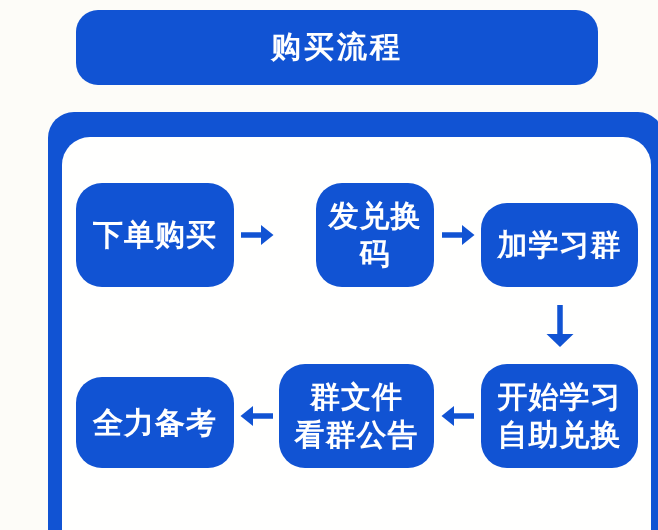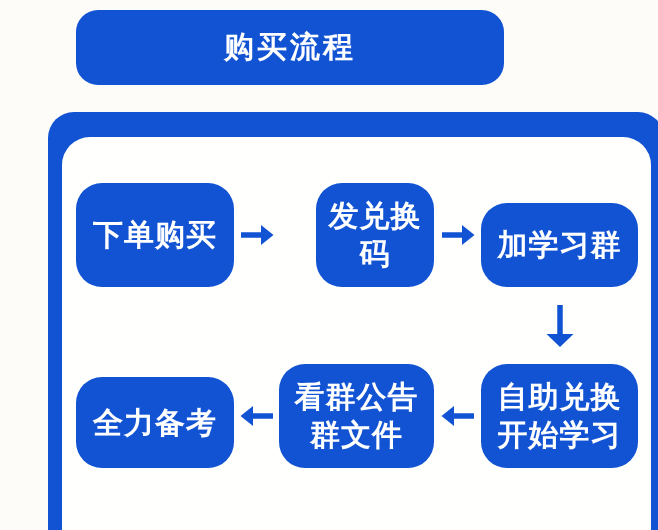--- a/index.html
+++ b/index.html
@@ -12,21 +12,21 @@
   html,body{width:658px;height:530px;}
   body{
     background:var(--page-background);
     font-family:"Liberation Sans","DejaVu Sans",sans-serif;
     position:relative;
     overflow:hidden;
   }
   .banner{
     position:absolute;
     left:76px;top:10px;
-    width:428px;height:75px;
+    width:522px;height:75px;
     background:var(--primary-blue);
     border-radius:22px;
     display:flex;align-items:center;justify-content:center;
   }
   .banner-title{
     color:var(--text-color);
     font-size:30px;
     font-weight:700;
     letter-spacing:3px;
   }
@@ -133,31 +133,31 @@
       </div>
 
       <div class="arrow-cell r3c2">
         <svg class="flip" width="34" height="30" viewBox="0 0 34 30">
           <line x1="1" y1="15" x2="23" y2="15" stroke="currentColor" stroke-width="5.5"></line>
           <polygon points="21,5 33.5,15 21,25" fill="currentColor"></polygon>
         </svg>
       </div>
 
       <div class="flow-box r3c3">
+        <span>群文件</span>
         <span>看群公告</span>
-        <span>群文件</span>
       </div>
 
       <div class="arrow-cell r3c4">
         <svg class="flip" width="34" height="30" viewBox="0 0 34 30">
           <line x1="1" y1="15" x2="23" y2="15" stroke="currentColor" stroke-width="5.5"></line>
           <polygon points="21,5 33.5,15 21,25" fill="currentColor"></polygon>
         </svg>
       </div>
 
       <div class="flow-box r3c5">
+        <span>开始学习</span>
         <span>自助兑换</span>
-        <span>开始学习</span>
       </div>
 
     </div>
   </div>
 </div>
 
 </body></html>

